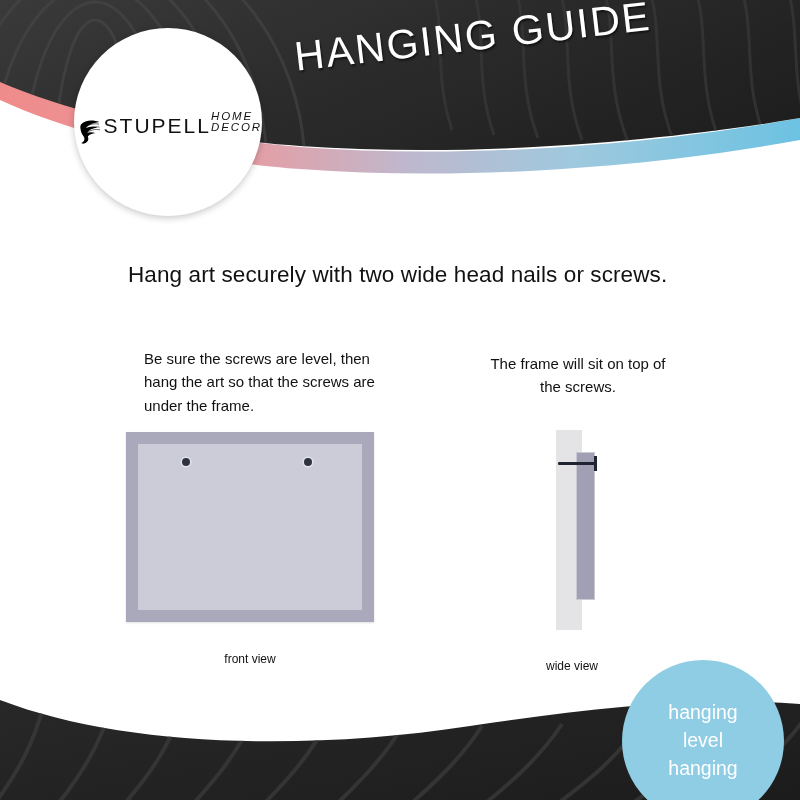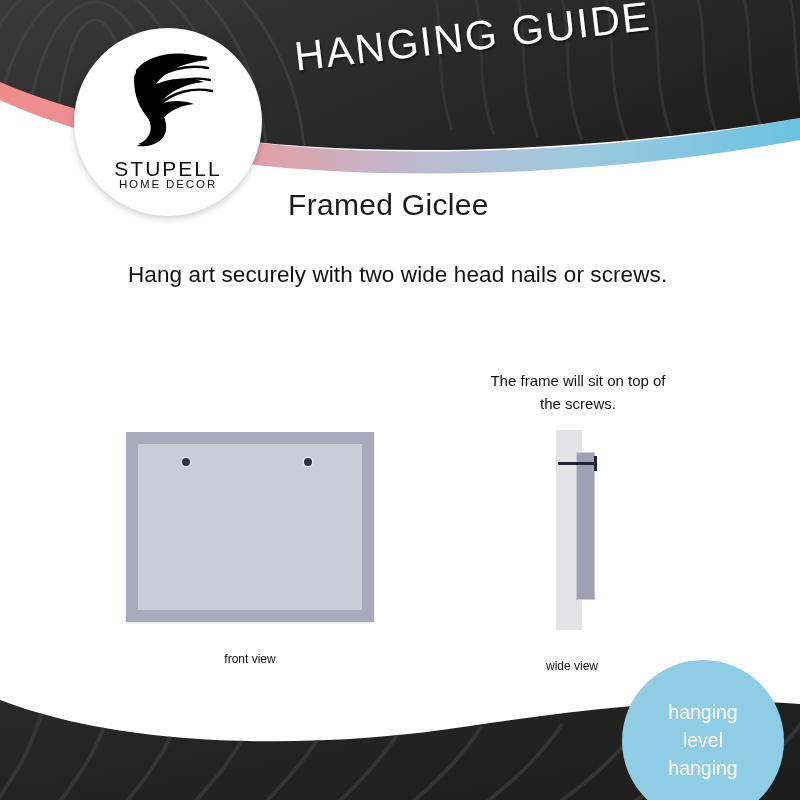--- a/index.html
+++ b/index.html
@@ -19,30 +19,30 @@
   
   .botwave-wrap{position:absolute;left:0;bottom:0;width:800px;height:140px;}
   .botwave-wrap svg{display:block;}
 
   
   .logo-badge{
     position:absolute;left:74px;top:28px;width:188px;height:188px;
     border-radius:50%;background:#ffffff;
     box-shadow:0 2px 7px rgba(0,0,0,.22);
     z-index:6;
-    display:flex;flex-direction:column;align-items:center;justify-content:flex-start;
+    display:flex;flex-direction:row;align-items:center;justify-content:flex-start;
   }
   .logo-mark{width:120px;height:104px;margin-top:20px;}
   .logo-name{
     font-size:21px;letter-spacing:2.0px;color:#111;font-weight:400;
     margin-top:6px;line-height:1;
   }
   .logo-sub{
     font-size:11.5px;letter-spacing:1.9px;color:#111;font-weight:400;
-    line-height:1;
+    line-height:1;font-style:italic;
   }
 
   
   .title{
     position:absolute;left:292px;top:34px;
     transform:rotate(-6.6deg);
     transform-origin:left top;
     font-size:41px;letter-spacing:2px;color:#ffffff;font-weight:400;
     text-shadow:1px 2px 2px rgba(0,0,0,.55);
     white-space:nowrap;
@@ -61,21 +61,21 @@
     position:absolute;left:128px;top:262px;
     font-size:22.5px;color:#111;font-weight:400;white-space:nowrap;
     letter-spacing:.1px;
   }
 
   
   .cap{
     position:absolute;font-size:15px;color:#111;line-height:1.55;font-weight:400;
   }
   .cap-left{left:144px;top:347px;text-align:left;width:260px;}
-  .cap-right{left:478px;top:369px;text-align:center;width:200px;}
+  .cap-right{left:478px;top:352px;text-align:center;width:200px;}
 
   
   .frontview{position:absolute;left:126px;top:432px;width:248px;height:190px;}
   .fv-frame{
     position:absolute;inset:0;background:#aaa9bb;
     box-shadow:0 1px 2px rgba(0,0,0,.13);
   }
   .fv-mat{position:absolute;left:12px;top:12px;right:12px;bottom:12px;background:#ccccd8;}
   .fv-screw{
     position:absolute;width:8px;height:8px;border-radius:50%;
@@ -190,24 +190,24 @@
       </g>
       <path d="M26,30 C26,50 32,60 40,70 C48,82 44,94 28,98 C46,100 60,92 58,76
                C56,62 44,52 42,40 C40,30 44,24 52,18 C40,18 26,22 26,30 Z" fill="#000"></path>
     </svg>
     <div class="logo-name">STUPELL</div>
     <div class="logo-sub">HOME DECOR</div>
   </div>
 
   <div class="title">HANGING GUIDE</div>
 
-  <div class="subtitle">Framed Giclee</div>
 
   <div class="headline">Hang art securely with two wide head nails or screws.</div>
 
+  <div class="cap cap-left">Be sure the screws are level, then hang the art so that the screws are under the frame.</div>
   <div class="cap cap-right">The frame will sit on top of the screws.</div>
 
   <div class="frontview">
     <div class="fv-frame"></div>
     <div class="fv-mat"></div>
     <div class="fv-screw s1"></div>
     <div class="fv-screw s2"></div>
   </div>
   <div class="viewlabel label-front">front view</div>
 

